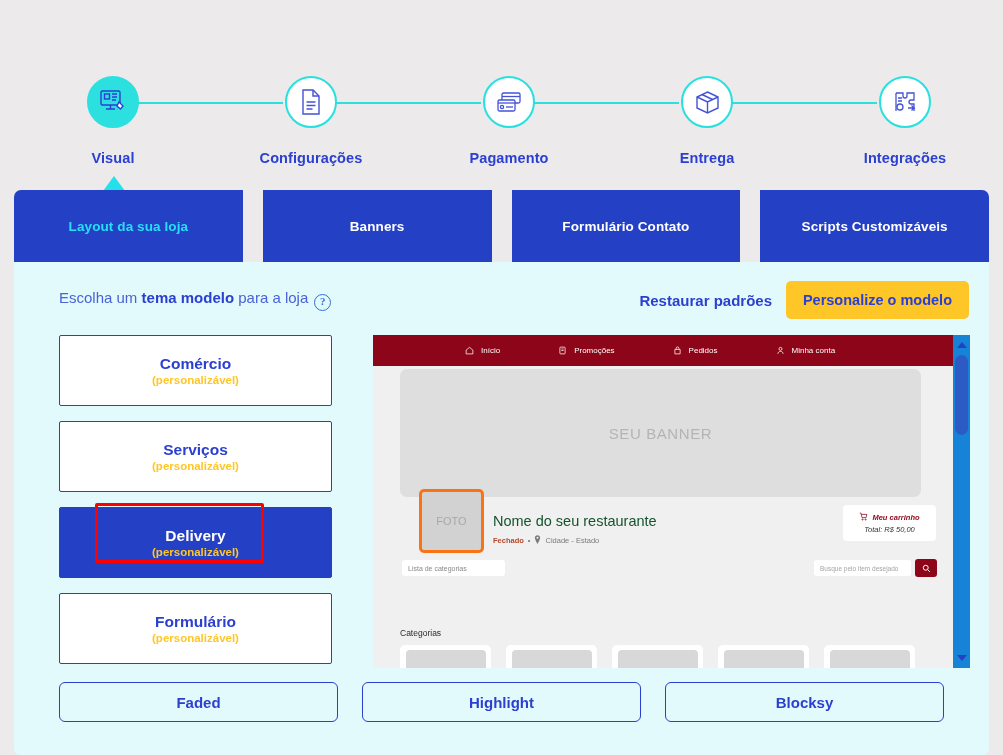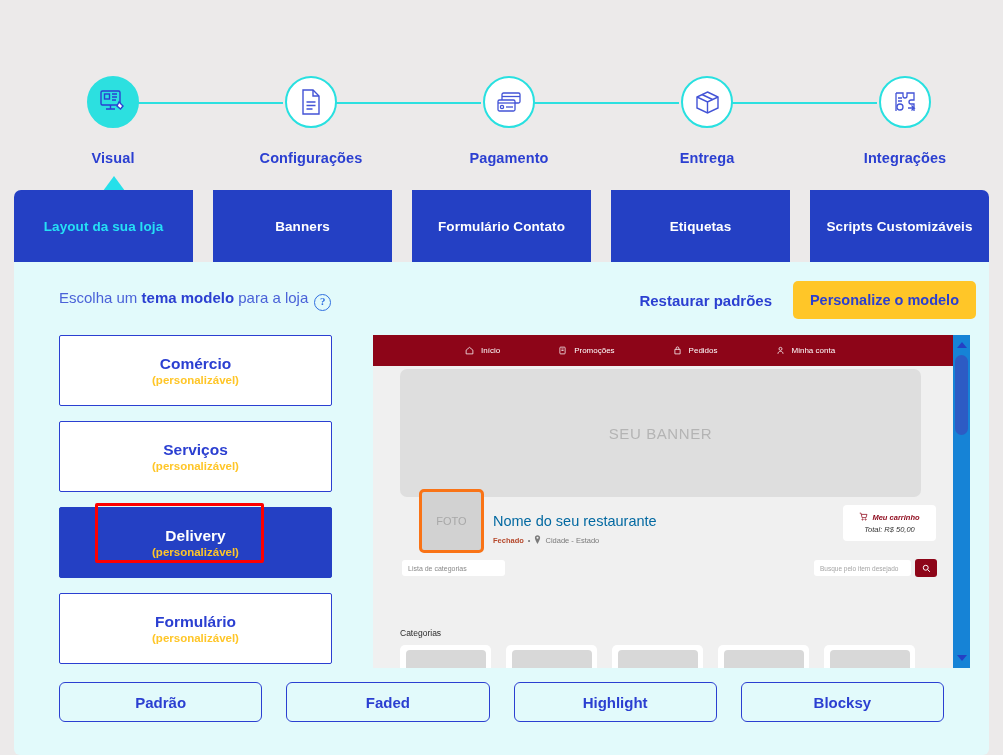--- a/index.html
+++ b/index.html
@@ -81,21 +81,21 @@
     font-size: 11px; font-weight: 700; line-height: 13px; text-align: center;
     font-family: "Liberation Serif", serif;
   }
   .restore-btn {
     position: absolute; right: 213px; top: 24px;
     font-size: 15px; font-weight: 700; color: #2b3fd1;
     background: none; border: none; cursor: pointer; padding: 6px 4px;
     font-family: "Liberation Sans", sans-serif;
   }
   .personalize-btn {
-    position: absolute; right: 13px; top: 19px;
+    position: absolute; right: 20px; top: 19px;
     background: #ffc628; color: #2b3fd1;
     font-size: 14.5px; font-weight: 700;
     border: none; border-radius: 5px; padding: 11px 17px; cursor: pointer;
     font-family: "Liberation Sans", sans-serif;
   }
 
   
   .themes { position: absolute; left: 45px; top: 73px; width: 273px; }
   .theme-card {
     box-sizing: border-box;
@@ -137,21 +137,21 @@
   .pv-red2 { position:absolute; left:0; top:31px; width:580px; height:47px; background:#8d0518; z-index:-1;}
   .pv-foto {
     position: absolute; left: 46px; top: 154px;
     width: 59px; height: 58px; background: #d2d2d2;
     border: 3px solid #f97316; border-radius: 5px;
     display: flex; align-items: center; justify-content: center;
     font-size: 11px; color: #a8a8a8;
   }
   .pv-title {
     position: absolute; left: 120px; top: 178px;
-    font-size: 14.5px; color: #0369a1; font-weight: 400;
+    font-size: 14.5px; color: #14532d; font-weight: 400;
   }
   .pv-meta {
     position: absolute; left: 120px; top: 200px;
     font-size: 7.5px; color: #7a7a7a; display: flex; align-items: center; gap: 4px;
   }
   .pv-meta .closed { color: #b5472a; font-weight: 700; }
   .pv-cart {
     position: absolute; right: 17px; top: 170px;
     width: 93px; height: 36px; background: #fff; border-radius: 4px;
     display: flex; flex-direction: column; align-items: center; justify-content: center; gap: 2px; font-style: italic;
@@ -305,23 +305,20 @@
 
   <div class="tabbar">
     <div class="tab active">
         <span>Layout da sua loja</span>
       </div>
     <div class="tab">
         <span>Banners</span>
       </div>
     <div class="tab">
         <span>Formulário Contato</span>
-      </div>
-    <div class="tab">
-        <span>Etiquetas</span>
       </div>
     <div class="tab">
         <span>Scripts Customizáveis</span>
       </div>
   </div>
 
   <div class="panel">
 
     <div class="choose">
       <span>Escolha um </span><b>tema modelo</b><span> para a loja</span><span class="help-icon">?</span>
@@ -449,21 +446,20 @@
       </div>
     </div>
 
     <div class="pv-scroll">
       <div class="arrow up"></div>
       <div class="pv-thumb"></div>
       <div class="arrow down"></div>
     </div>
 
     <div class="styles">
-      <button class="style-btn">Padrão</button>
       <button class="style-btn">Faded</button>
       <button class="style-btn">Highlight</button>
       <button class="style-btn">Blocksy</button>
     </div>
   </div>
 
   <div class="annot-box"></div>
 </div>
 
 </body></html>

